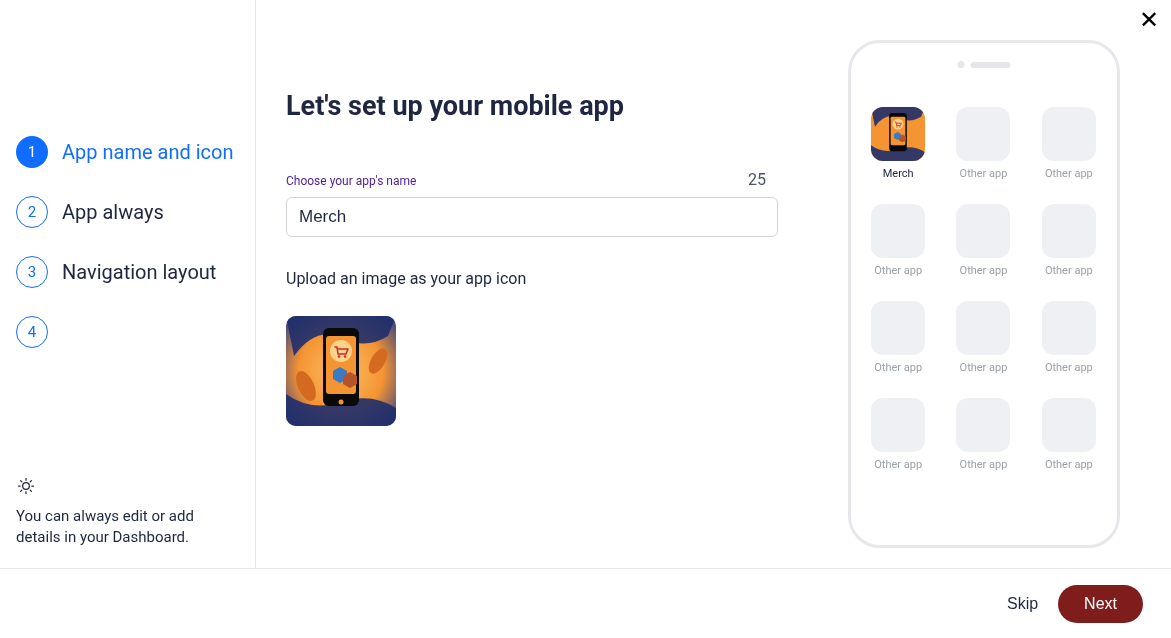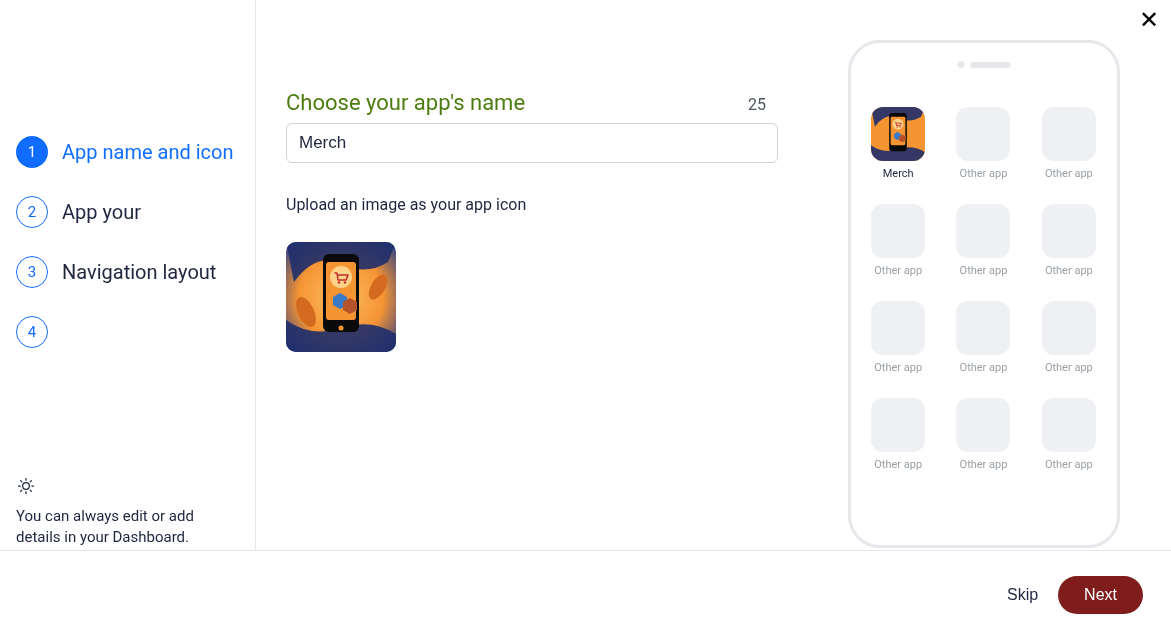--- a/index.html
+++ b/index.html
@@ -102,22 +102,22 @@
     color: #1f2740;
     margin-bottom: 48px;
   }
   .field-row {
     display: flex;
     justify-content: space-between;
     align-items: baseline;
     margin-bottom: 8px;
   }
   .field-label {
-    font-size: 22px;
-    color: #4d7c0f;
+    font-size: 12px;
+    color: #4c1d95;
   }
   .counter {
     font-size: 16px;
     color: #4b5563;
     text-align: right;
   }
   .text-input {
     width: 492px;
     height: 40px;
     border: 1px solid #d1d5db;
@@ -201,21 +201,21 @@
   .app-cell.main-app .name {
     color: #1f2740;
   }
 
   
   .footer {
     position: absolute;
     bottom: 0;
     left: 0;
     right: 0;
-    height: 88px;
+    height: 70px;
     border-top: 1px solid #e5e7eb;
     display: flex;
     align-items: center;
     justify-content: flex-end;
     gap: 14px;
     padding-right: 28px;
     background: #fff;
   }
   .btn-skip {
     background: none;
@@ -247,21 +247,21 @@
 <div class="content">
 
   <div class="sidebar">
     <div class="steps">
       <div class="step active">
         <div class="circle">1</div>
         <div class="label">App name and icon</div>
       </div>
       <div class="step pending">
         <div class="circle">2</div>
-        <div class="label">App your</div>
+        <div class="label">App always</div>
       </div>
       <div class="step pending">
         <div class="circle">3</div>
         <div class="label">Navigation layout</div>
       </div>
       <div class="step pending">
         <div class="circle">4</div>
       </div>
     </div>
 
@@ -277,20 +277,21 @@
           <line x1="17" y1="17" x2="18.5" y2="18.5"></line>
           <line x1="5.5" y1="18.5" x2="7" y2="17"></line>
           <line x1="17" y1="7" x2="18.5" y2="5.5"></line>
         </svg>
       </div>
       <div class="text">You can always edit or add details in your Dashboard.</div>
     </div>
   </div>
 
   <div class="main">
+    <h1>Let's set up your mobile app</h1>
 
     <div class="field-row">
       <div class="field-label">Choose your app's name</div>
       <div class="counter">25</div>
     </div>
     <input class="text-input" type="text" value="Merch" style="">
 
     <div class="upload-label">Upload an image as your app icon</div>
     <div class="icon-preview-large">
 

